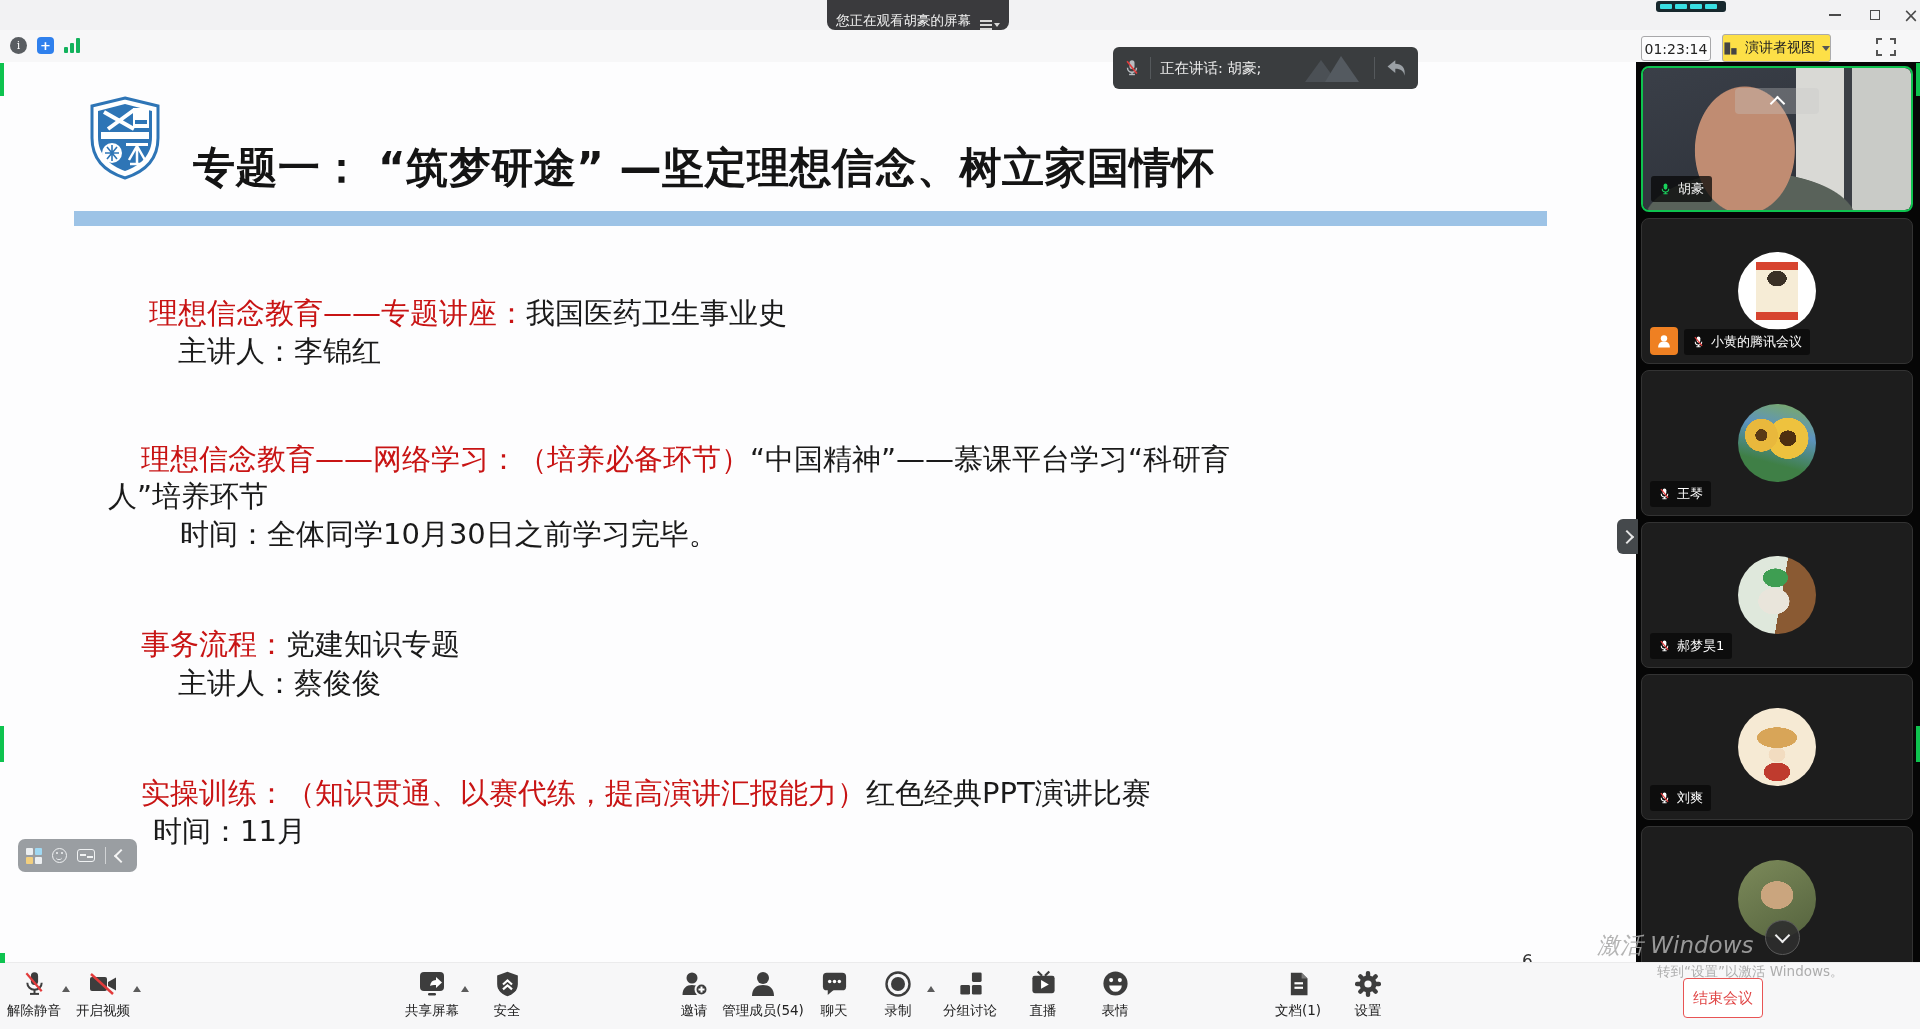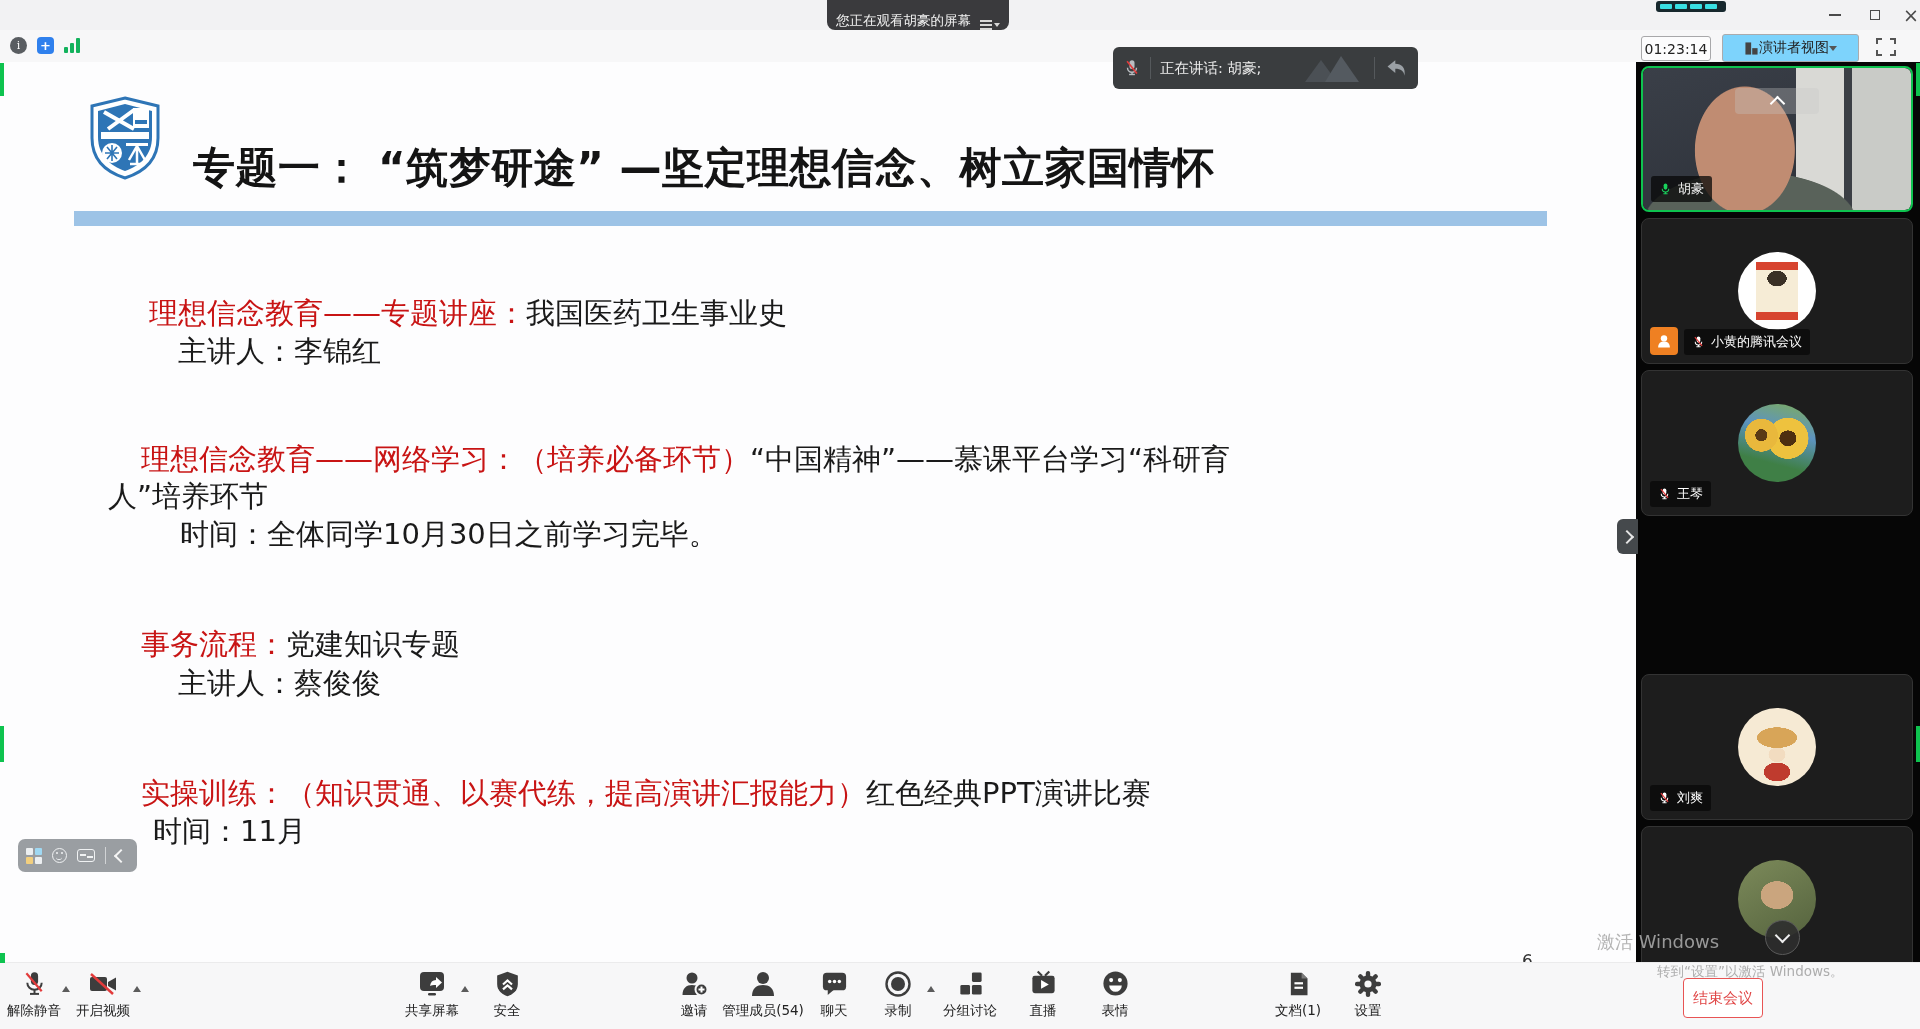--- a/index.html
+++ b/index.html
@@ -25,22 +25,22 @@
   .statusbar{position:absolute;top:30px;left:0;right:0;height:32px;background:#f7f7f8;border-bottom:1px solid #e4e4e6;}
   .ic-info{position:absolute;left:10px;top:7px;width:17px;height:17px;border-radius:50%;background:#595d61;color:#fff;
       font-size:11px;display:flex;align-items:center;justify-content:center;font-family:"DejaVu Serif",serif;}
   .ic-shield{position:absolute;left:37px;top:7px;width:17px;height:17px;border-radius:4px;background:#2f80ed;color:#fff;
       font-size:13px;font-weight:bold;display:flex;align-items:center;justify-content:center;line-height:1;}
   .ic-signal{position:absolute;left:64px;top:8px;display:flex;align-items:flex-end;gap:2px;height:15px;}
   .ic-signal i{display:block;width:4px;background:#12b25c;border-radius:1px;}
   .ic-signal i:nth-child(1){height:6px;} .ic-signal i:nth-child(2){height:10px;} .ic-signal i:nth-child(3){height:15px;}
   .timerbox{position:absolute;left:1641px;top:6px;width:68px;height:23px;border:1px solid #a8a8aa;border-radius:3px;
       background:#fcfcfd;color:#222;font-size:14px;display:flex;align-items:center;justify-content:center;}
-  .viewbtn{position:absolute;left:1722px;top:4px;height:26px;padding:0 21px;border:1px solid #ababad;border-radius:3px;
-      background:#7dd3fc;display:flex;align-items:center;}
+  .viewbtn{position:absolute;left:1722px;top:4px;height:26px;padding:0 0;border:1px solid #ababad;border-radius:3px;
+      background:#fde047;display:flex;align-items:center;gap:7px;}
   .viewbtn .lbl{font-size:14px;color:#222;white-space:nowrap;}
   .vb-tri{width:0;height:0;border-left:4px solid transparent;border-right:4px solid transparent;border-top:5px solid #555;}
   .fsbtn{position:absolute;left:1876px;top:8px;width:20px;height:18px;}
   
   .speak-pill{position:absolute;left:1113px;top:47px;width:305px;height:42px;background:#3a3d3f;border-radius:6px;
       display:flex;align-items:center;padding:0 10px;box-sizing:border-box;z-index:40;gap:9px;}
   .sp-div{width:1px;height:22px;background:#55595c;}
   .sp-txt{color:#ececec;font-size:14.5px;white-space:nowrap;}
   
   .slide{position:absolute;top:62px;left:0;width:1636px;height:900px;background:#fdfdfe;}
@@ -121,21 +121,21 @@
   .tcaret{position:absolute;top:23px;width:0;height:0;border-left:4.5px solid transparent;border-right:4.5px solid transparent;
       border-bottom:6px solid #5c5c5c;}
   .c0{left:62px;} .c1{left:133px;} .c2{left:461px;} .c7{left:927px;}
   .endbtn{position:absolute;left:1683px;top:15px;width:78px;height:38px;border:1px solid #e85454;border-radius:4px;
       background:#fff;color:#e04646;font-size:15px;display:flex;align-items:center;justify-content:center;}
   
   .greenseg{position:absolute;background:#0ec34f;z-index:60;}
   .g1{left:0;top:63px;width:4px;height:33px;} .g2{left:0;top:726px;width:4px;height:36px;}
   .g3{left:1916px;top:63px;width:4px;height:33px;} .g4{left:1916px;top:726px;width:4px;height:36px;}
   .g5{left:0;top:953px;width:5px;height:10px;}
-  .wm1{position:absolute;left:1597px;top:930px;font-size:18px;color:rgba(170,170,170,.88);z-index:70;white-space:nowrap;}
+  .wm1{position:absolute;left:1597px;top:930px;font-size:23px;color:rgba(170,170,170,.88);z-index:70;white-space:nowrap;font-style:italic;}
   .wm2{position:absolute;left:1657px;top:963px;font-size:13.5px;color:rgba(160,160,160,.85);z-index:70;white-space:nowrap;}
 </style>
 </head>
 <body>
 
 <div id="app">
 
   <div class="titlebar">
     <div class="watch-pill">
       <span class="txt">您正在观看胡豪的屏幕</span>
@@ -310,20 +310,33 @@
           <rect x="7.2" y="1.5" width="5.6" height="9.5" rx="2.8" fill="#fff"></rect>
           <path d="M5 9.8 a5 5 0 0 0 10 0" fill="none" stroke="#fff" stroke-width="1.6"></path>
           <line x1="10" y1="14.8" x2="10" y2="17.2" stroke="#fff" stroke-width="1.6"></line>
           <line x1="6.8" y1="17.2" x2="13.2" y2="17.2" stroke="#fff" stroke-width="1.6"></line>
           <line x1="4.5" y1="2.5" x2="15.5" y2="16" stroke="#e23b3b" stroke-width="1.8"></line>
         </svg>
         <span>王琴</span>
       </div>
     </div>
 
+    <div class="ptile t4">
+      <div class="avatar av4"></div>
+      <div class="pbadge">
+        <svg width="13" height="16" viewBox="0 0 20 20">
+          <rect x="7.2" y="1.5" width="5.6" height="9.5" rx="2.8" fill="#fff"></rect>
+          <path d="M5 9.8 a5 5 0 0 0 10 0" fill="none" stroke="#fff" stroke-width="1.6"></path>
+          <line x1="10" y1="14.8" x2="10" y2="17.2" stroke="#fff" stroke-width="1.6"></line>
+          <line x1="6.8" y1="17.2" x2="13.2" y2="17.2" stroke="#fff" stroke-width="1.6"></line>
+          <line x1="4.5" y1="2.5" x2="15.5" y2="16" stroke="#e23b3b" stroke-width="1.8"></line>
+        </svg>
+        <span>郝梦昊1</span>
+      </div>
+    </div>
 
     <div class="ptile t5">
       <div class="avatar av5"></div>
       <div class="pbadge">
         <svg width="13" height="16" viewBox="0 0 20 20">
           <rect x="7.2" y="1.5" width="5.6" height="9.5" rx="2.8" fill="#fff"></rect>
           <path d="M5 9.8 a5 5 0 0 0 10 0" fill="none" stroke="#fff" stroke-width="1.6"></path>
           <line x1="10" y1="14.8" x2="10" y2="17.2" stroke="#fff" stroke-width="1.6"></line>
           <line x1="6.8" y1="17.2" x2="13.2" y2="17.2" stroke="#fff" stroke-width="1.6"></line>
           <line x1="4.5" y1="2.5" x2="15.5" y2="16" stroke="#e23b3b" stroke-width="1.8"></line>

